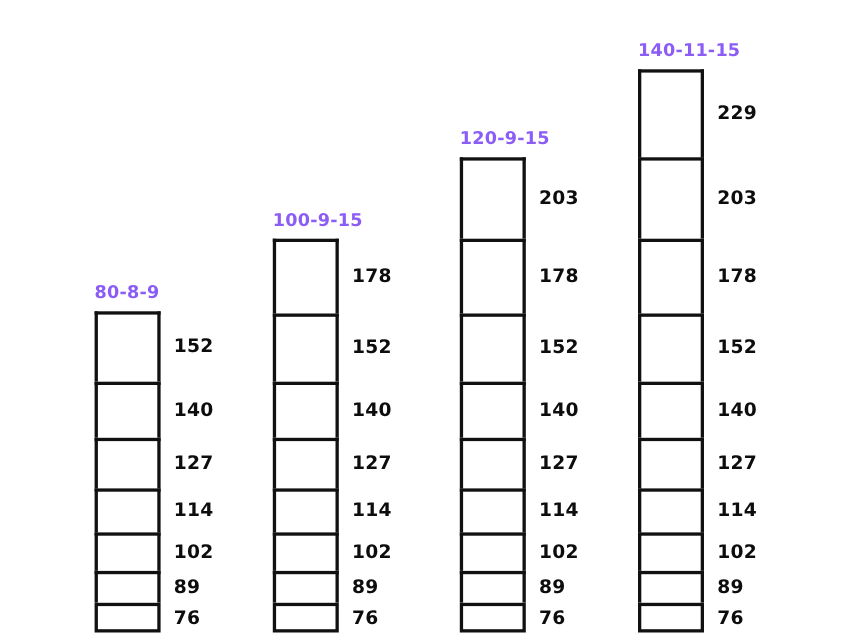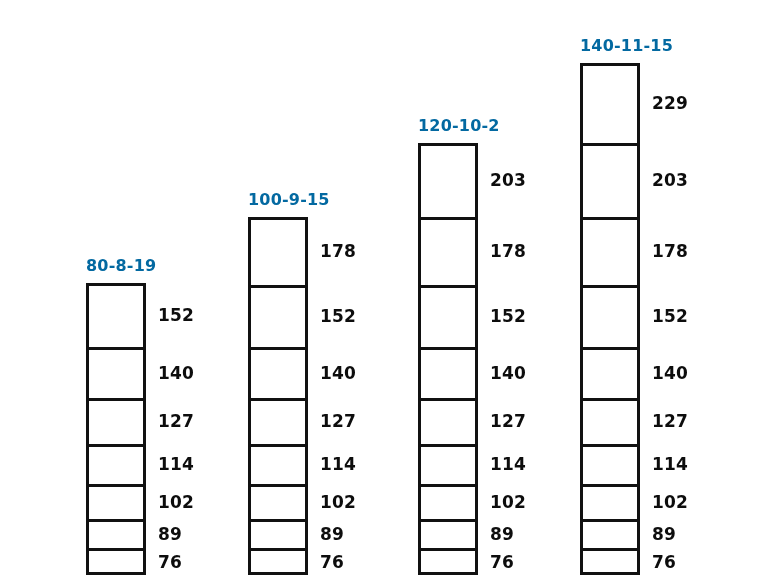--- a/index.html
+++ b/index.html
@@ -29,21 +29,21 @@
 
   .column-title {
     position: absolute;
     left: 0;
     bottom: 100%;
     margin-bottom: 8px;
     white-space: nowrap;
     font-size: 16px;
     font-weight: 700;
     letter-spacing: 0.2px;
-    color: #0369a1;
+    color: #8b5cf6;
   }
 
   .stack {
     position: relative;
     display: flex;
     flex-direction: column;
     width: 60px;
   }
 
   .cell-row {
@@ -74,21 +74,21 @@
     color: #0d0d0d;
     white-space: nowrap;
     letter-spacing: 0.2px;
   }
 </style>
 </head>
 <body>
 
 <div id="stage">
     <div class="column-group" style="left: 86px;">
-      <div class="column-title">80-8-19</div>
+      <div class="column-title">80-8-9</div>
       <div class="stack">
         <div class="cell-row" style="height: 64px;">
           <div class="cell-box"></div>
           <div class="cell-label">152</div>
         </div>
         <div class="cell-row" style="height: 51px;">
           <div class="cell-box"></div>
           <div class="cell-label">140</div>
         </div>
         <div class="cell-row" style="height: 46px;">
@@ -144,21 +144,21 @@
           <div class="cell-box"></div>
           <div class="cell-label">89</div>
         </div>
         <div class="cell-row" style="height: 27px;">
           <div class="cell-box"></div>
           <div class="cell-label">76</div>
         </div>
       </div>
     </div>
     <div class="column-group" style="left: 418px;">
-      <div class="column-title">120-10-2</div>
+      <div class="column-title">120-9-15</div>
       <div class="stack">
         <div class="cell-row" style="height: 74px;">
           <div class="cell-box"></div>
           <div class="cell-label">203</div>
         </div>
         <div class="cell-row" style="height: 68px;">
           <div class="cell-box"></div>
           <div class="cell-label">178</div>
         </div>
         <div class="cell-row" style="height: 62px;">

